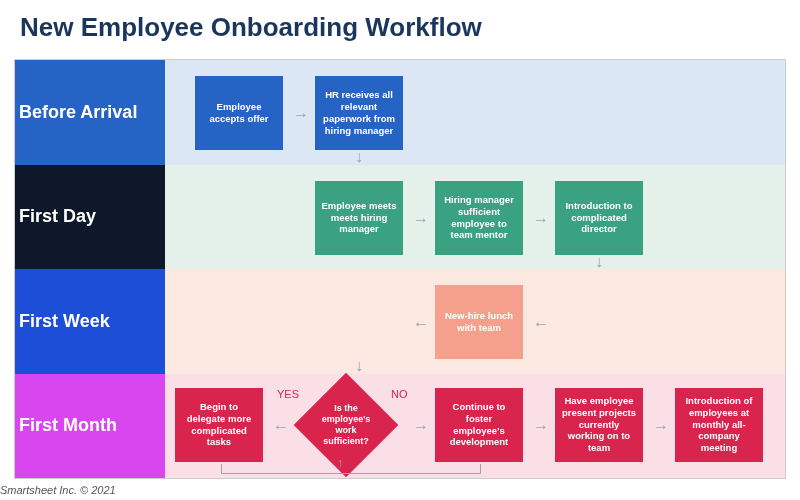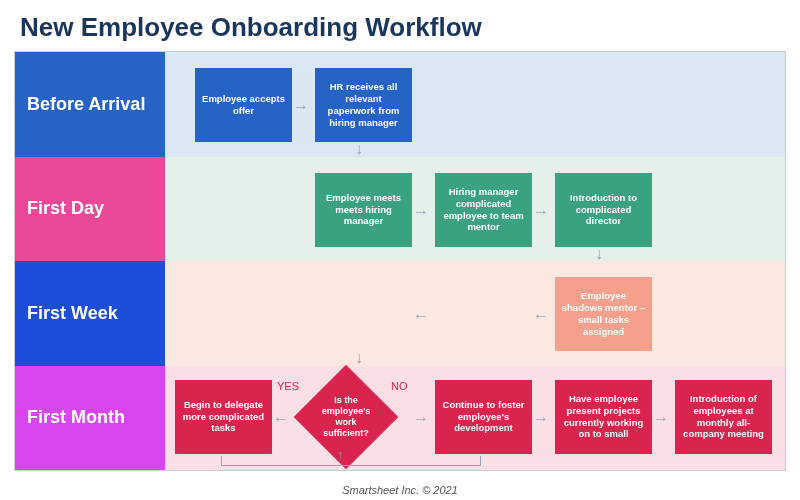--- a/index.html
+++ b/index.html
@@ -1,85 +1,85 @@
 <!DOCTYPE html>
 <html><head>
 <meta charset="utf-8">
 <style>
   *{box-sizing:border-box;margin:0;padding:0}
   body{font-family:Arial,Helvetica,sans-serif;width:800px;height:500px;background:#fff;position:relative}
-  .title{color:#1a365d;font-size:26px;font-weight:700;padding:12px 20px 8px}
+  .title{color:#1a365d;font-size:26px;font-weight:700;padding:12px 20px 16px}
   .grid{display:grid;grid-template-columns:150px 1fr;grid-template-rows:repeat(4,1fr);height:420px;border:1px solid #ccc;margin:0 14px}
-  .lbl{display:flex;align-items:center;padding-left:12px;color:#fff;font-size:18px;font-weight:700}
+  .lbl{display:flex;align-items:center;padding-left:4px;color:#fff;font-size:18px;font-weight:700}
   .lbl.blue{background:#2563c4}
-  .lbl.green{background:#ec4899}
+  .lbl.green{background:#0f172a}
   .lbl.orange{background:#1d4ed8}
   .lbl.red{background:#d946ef}
   .lane{position:relative}
   .lane.blue{background:#dce7f5}
   .lane.green{background:#e4f1eb}
   .lane.orange{background:#fbe8e1}
   .lane.red{background:#fbdfe6}
-  .node{position:absolute;width:97px;height:74px;display:flex;align-items:center;justify-content:center;text-align:center;color:#fff;font-size:9.5px;font-weight:700;line-height:1.25;padding:6px}
+  .node{position:absolute;width:88px;height:74px;display:flex;align-items:center;justify-content:center;text-align:center;color:#fff;font-size:9.5px;font-weight:700;line-height:1.25;padding:6px}
   .node.blue{background:#2563c4}
   .node.green{background:#3aa181}
   .node.orange{background:#f5a08c}
   .node.red{background:#d9244d}
   .diamond{position:absolute;width:74px;height:74px;background:#d9244d;transform:rotate(45deg)}
   .diamond>span{position:absolute;inset:0;display:flex;align-items:center;justify-content:center;transform:rotate(-45deg);color:#fff;font-size:9px;font-weight:700;text-align:center;line-height:1.2;padding:6px}
   .arr{position:absolute;color:#9aa3af;font-size:16px;font-weight:700}
   .yn{position:absolute;font-size:11px;font-weight:400;color:#d9244d}
-  .foot{position:absolute;bottom:4px;left:0;right:0;text-align:center;font-size:11px;font-style:italic;color:#555}
+  .foot{position:absolute;bottom:4px;left:0;right:0;font-size:11px;font-style:italic;color:#555}
 </style>
 </head>
 <body>
 
 <div class="title">New Employee Onboarding Workflow</div>
 
 <div class="grid">
 
   <div class="lbl blue">Before Arrival</div>
   <div class="lane blue">
     <div class="node blue" style="left:30px;top:16px">Employee accepts offer</div>
     <span class="arr" style="left:128px;top:44px">→</span>
     <div class="node blue" style="left:150px;top:16px">HR receives all relevant paperwork from hiring manager</div>
     <span class="arr" style="left:190px;top:88px">↓</span>
   </div>
 
   <div class="lbl green">First Day</div>
   <div class="lane green">
     <div class="node green" style="left:150px;top:16px">Employee meets meets hiring manager</div>
     <span class="arr" style="left:248px;top:44px">→</span>
-    <div class="node green" style="left:270px;top:16px">Hiring manager complicated employee to team mentor</div>
+    <div class="node green" style="left:270px;top:16px">Hiring manager sufficient employee to team mentor</div>
     <span class="arr" style="left:368px;top:44px">→</span>
     <div class="node green" style="left:390px;top:16px">Introduction to complicated director</div>
     <span class="arr" style="left:430px;top:88px">↓</span>
   </div>
 
   <div class="lbl orange">First Week</div>
   <div class="lane orange">
-    <div class="node orange" style="left:390px;top:16px">Employee shadows mentor – small tasks assigned</div>
     <span class="arr" style="left:368px;top:44px">←</span>
+    <div class="node orange" style="left:270px;top:16px">New-hire lunch with team</div>
     <span class="arr" style="left:248px;top:44px">←</span>
     <span class="arr" style="left:190px;top:88px">↓</span>
   </div>
 
   <div class="lbl red">First Month</div>
   <div class="lane red">
     <div class="node red" style="left:10px;top:14px">Begin to delegate more complicated tasks</div>
     <span class="yn" style="left:112px;top:14px">YES</span>
     <span class="arr" style="left:108px;top:42px">←</span>
     <div class="diamond" style="left:144px;top:14px">
         <span>Is the employee's work sufficient?</span>
       </div>
     <span class="yn" style="left:226px;top:14px">NO</span>
     <span class="arr" style="left:248px;top:42px">→</span>
     <div class="node red" style="left:270px;top:14px">Continue to foster employee's development</div>
     <span class="arr" style="left:368px;top:42px">→</span>
-    <div class="node red" style="left:390px;top:14px">Have employee present projects currently working on to small</div>
+    <div class="node red" style="left:390px;top:14px">Have employee present projects currently working on to team</div>
     <span class="arr" style="left:488px;top:42px">→</span>
     <div class="node red" style="left:510px;top:14px">Introduction of employees at monthly all-company meeting</div>
     <div style="position:absolute;left:56px;top:90px;width:260px;height:10px;border-left:1px solid #9aa3af;border-bottom:1px solid #9aa3af;border-right:1px solid #9aa3af"></div>
     <span class="arr" style="left:172px;top:82px;font-size:12px">↑</span>
   </div>
 
 </div>
 
 <div class="foot">Smartsheet Inc. © 2021</div>
 

